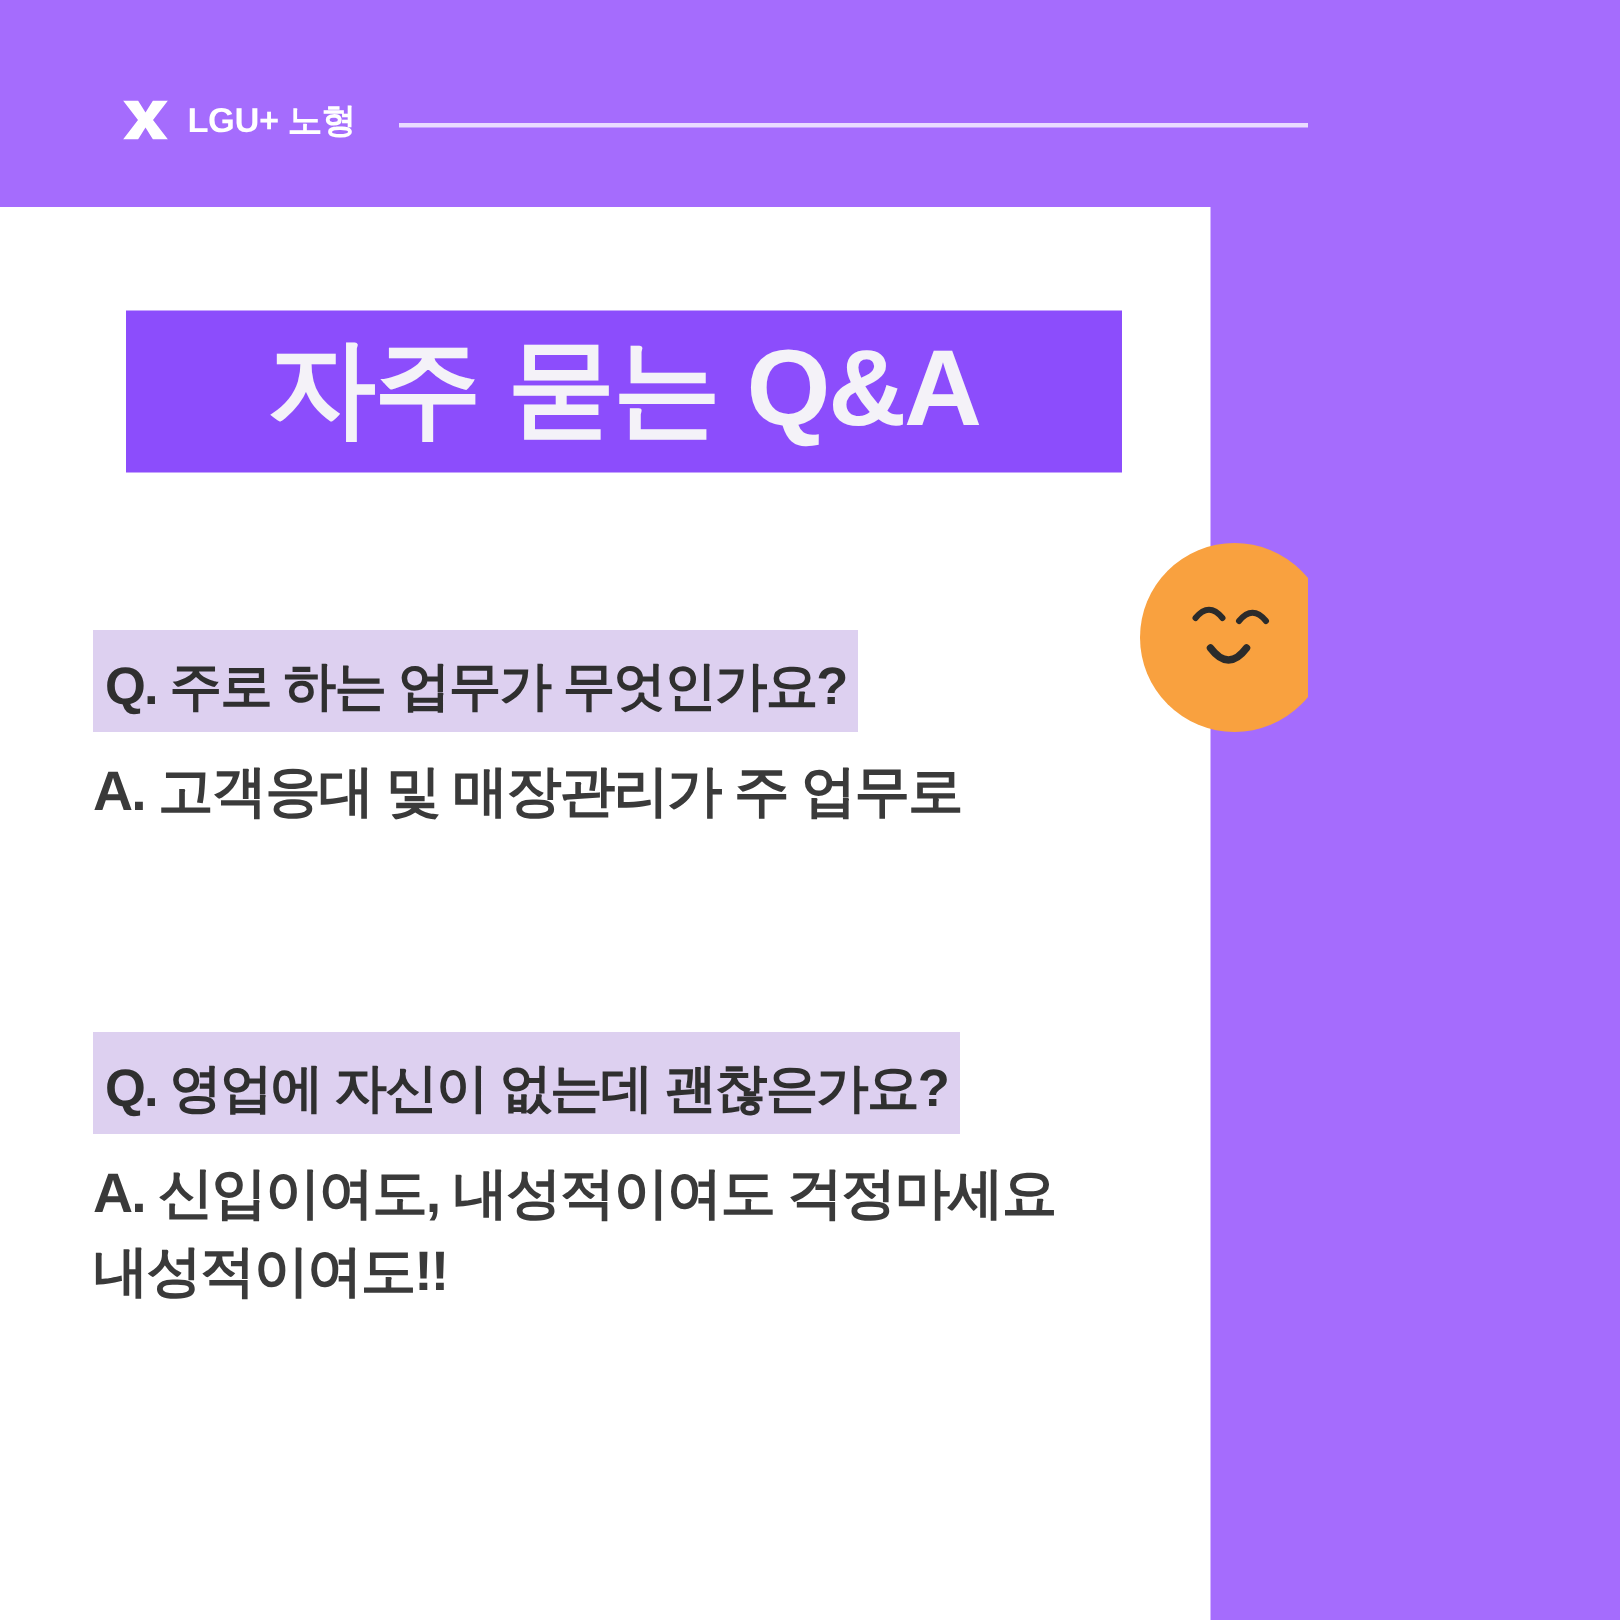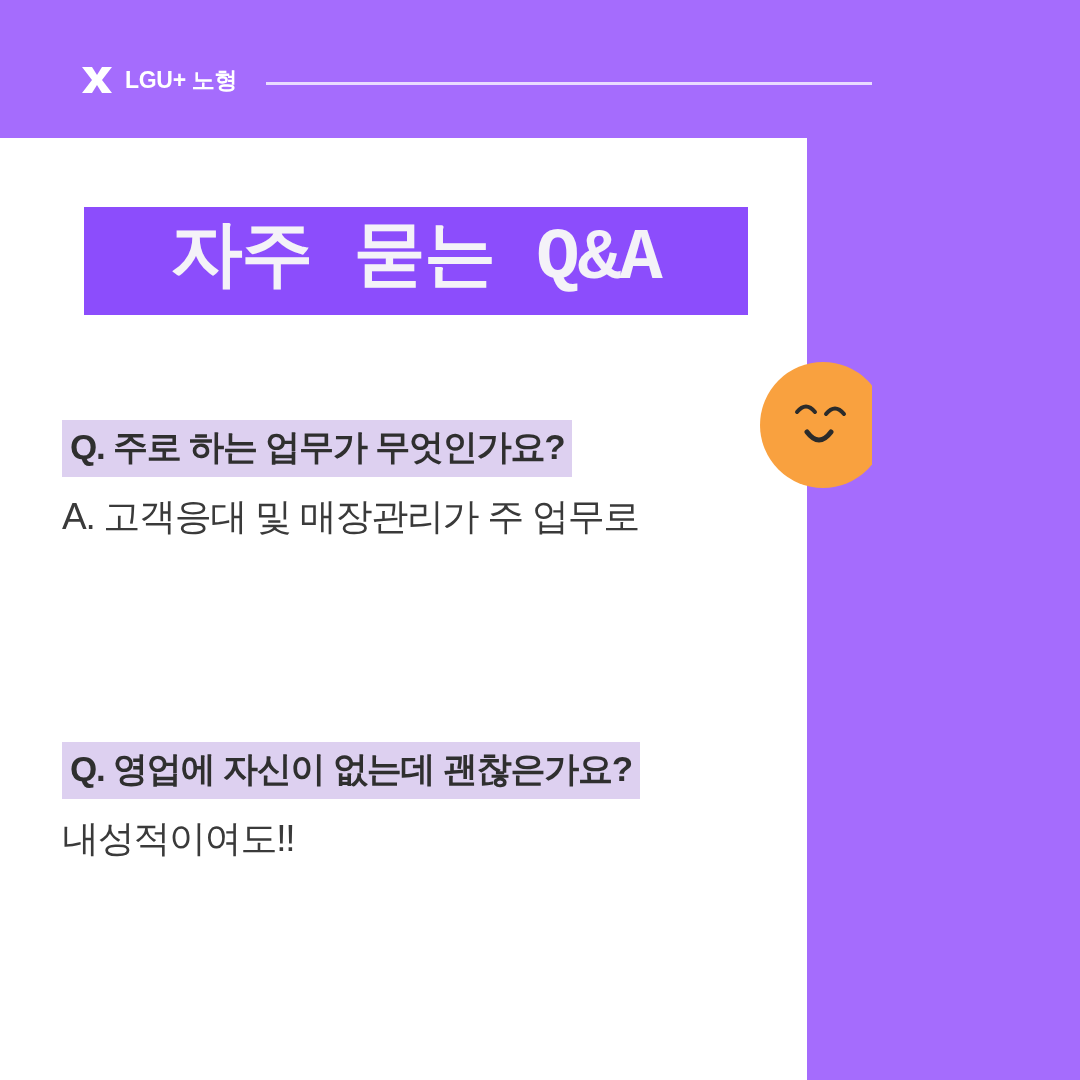--- a/index.html
+++ b/index.html
@@ -79,21 +79,20 @@
   .title-banner {
     position: absolute;
     left: 84px;
     top: 207px;
     width: 664px;
     height: 108px;
     background: #8c4dfc;
     display: flex;
     align-items: center;
     justify-content: center;
-    font-family: Liberation Mono, monospace;
   }
   .title-text {
     color: #f4f2f8;
     font-size: 72px;
     font-weight: 700;
     letter-spacing: -1.5px;
     line-height: 1;
     white-space: nowrap;
     margin-top: -4px;
   }
@@ -103,39 +102,39 @@
     position: absolute;
     left: 760px;
     top: 362px;
     width: 126px;
     height: 126px;
   }
 
   
   .qa-block { position: absolute; left: 62px; }
   .qa-1 { top: 420px; }
-  .qa-2 { top: 742px; }
+  .qa-2 { top: 688px; }
 
   .question {
     display: inline-block;
     background: #ddd0f0;
     color: #2f2f2f;
     font-size: 35px;
     font-weight: 700;
     letter-spacing: -1.2px;
     line-height: 1.28;
-    padding: 5px 8px 7px 8px;
+    padding: 16px 8px 7px 8px;
     white-space: nowrap;
   }
 
   .answer {
     margin-top: 14px;
     color: #3a3a3a;
     font-size: 37px;
-    font-weight: 400;
+    font-weight: 700;
     letter-spacing: -1.3px;
     line-height: 1.42;
   }
   .answer .line { white-space: nowrap; display: block; }
 
   
   .right-strip {
     position: absolute;
     right: 0;
     top: 0;
@@ -176,17 +175,18 @@
   <div class="qa-block qa-1">
     <div class="question">Q. 주로 하는 업무가 무엇인가요?</div>
     <div class="answer">
       <span class="line">A. 고객응대 및 매장관리가 주 업무로</span>
     </div>
   </div>
 
   <div class="qa-block qa-2">
     <div class="question">Q. 영업에 자신이 없는데 괜찮은가요?</div>
     <div class="answer">
+      <span class="line">A. 신입이여도, 내성적이여도 걱정마세요</span>
       <span class="line">내성적이여도!!</span>
     </div>
   </div>
 
 </div>
 
 </body></html>

